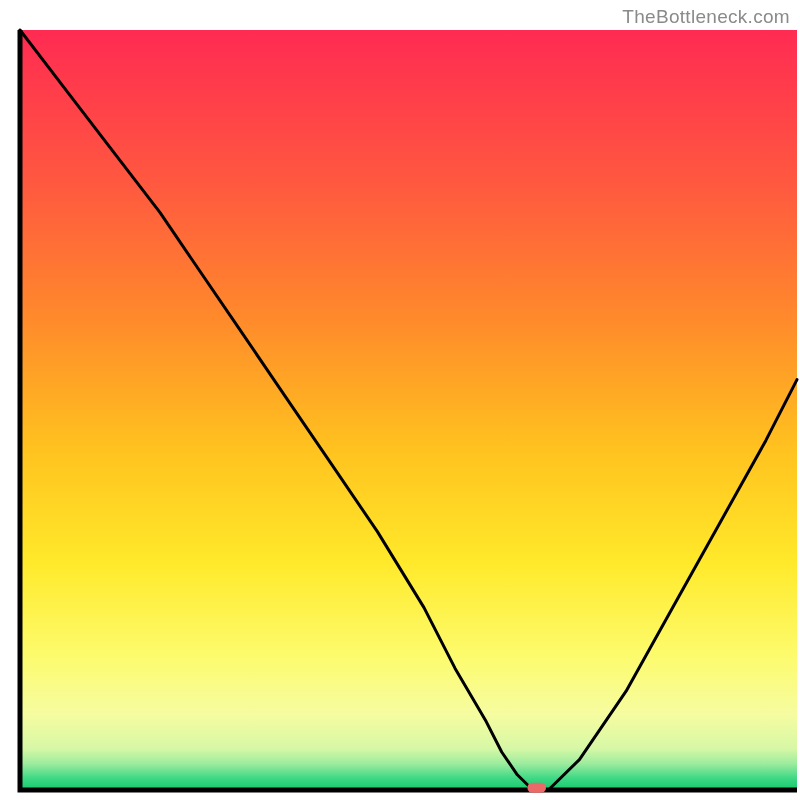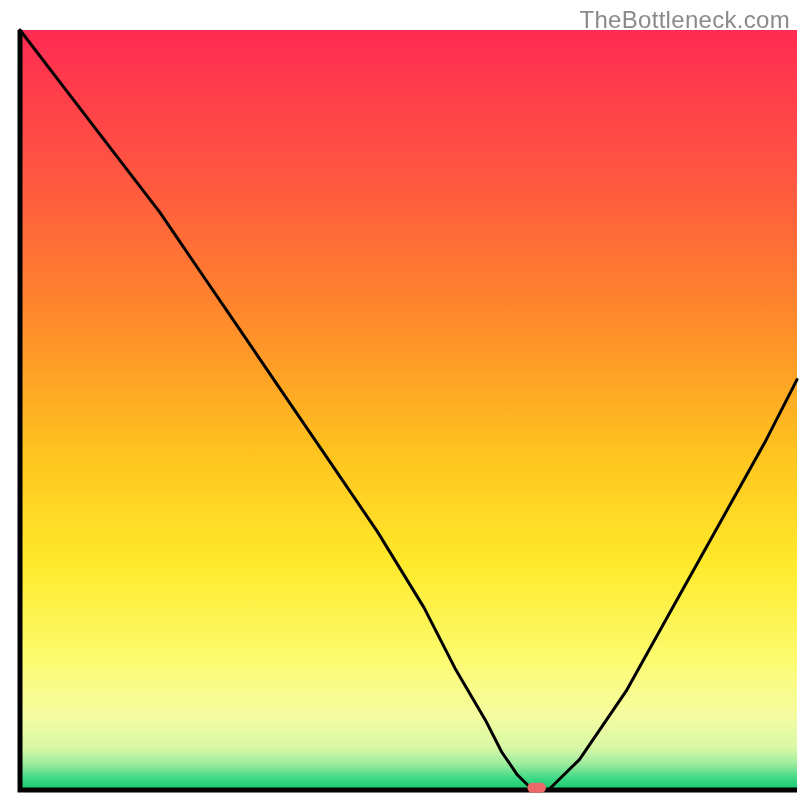--- a/index.html
+++ b/index.html
@@ -12,21 +12,21 @@
   .outer {
     position: relative;
     width: 800px;
     height: 800px;
   }
   .watermark {
     position: absolute;
     top: 6px;
     right: 10px;
     font-family: Arial, sans-serif;
-    font-size: 24px;
+    font-size: 19px;
     color: #8a8a8a;
     letter-spacing: 0.3px;
   }
   svg {
     display: block;
     position: absolute;
     top: 0;
     left: 0;
   }
 </style>

